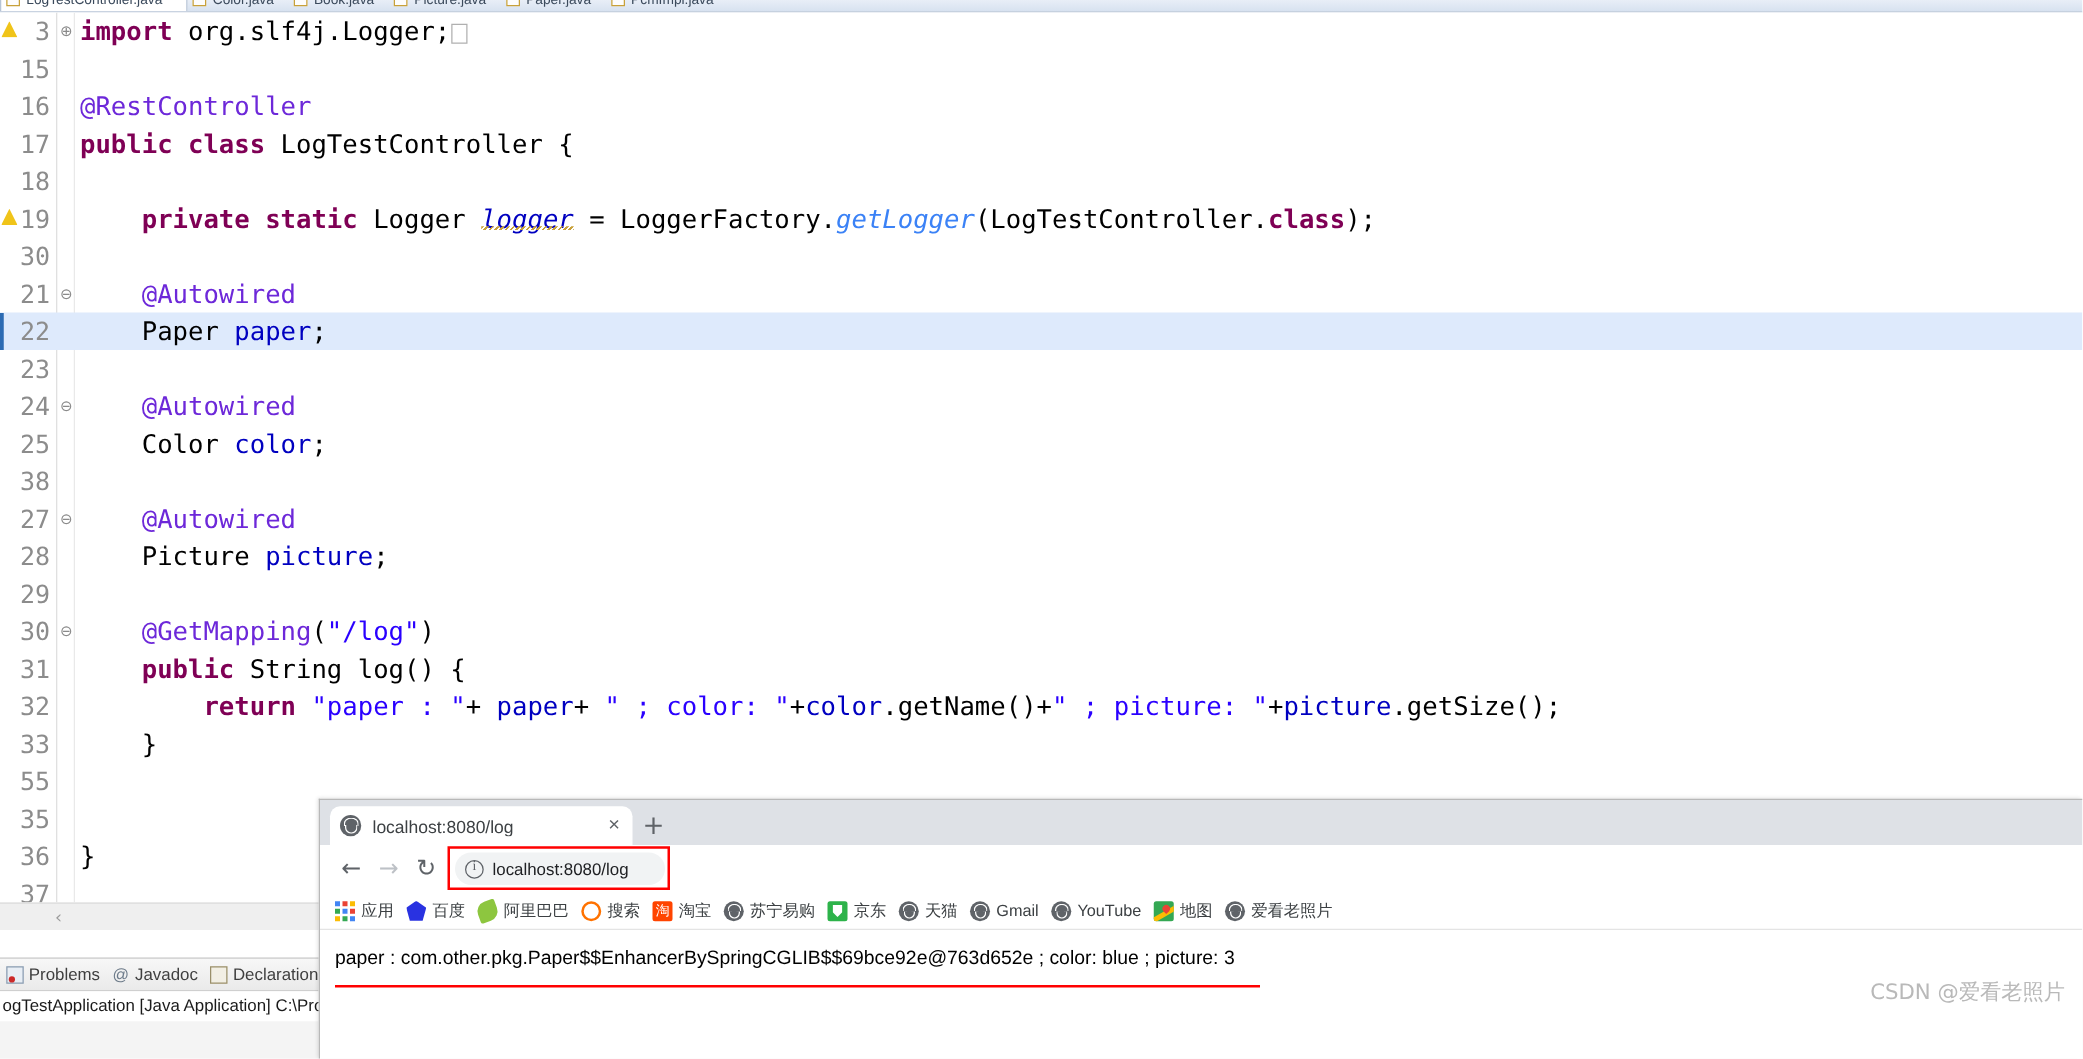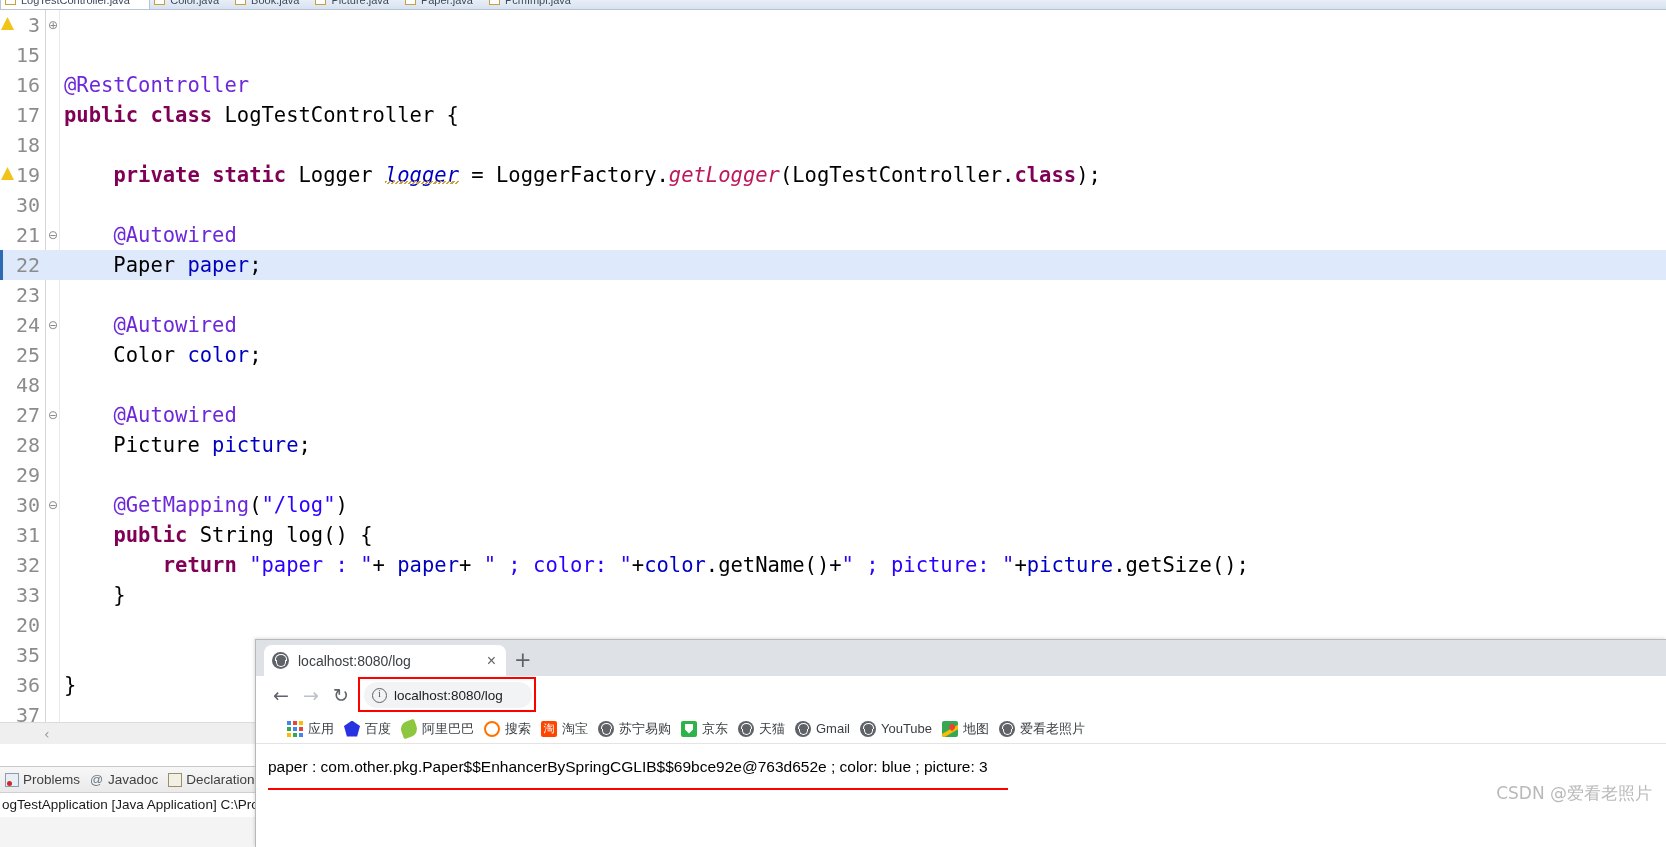--- a/index.html
+++ b/index.html
@@ -117,21 +117,21 @@
   .ctext {
     position: absolute;
     left: 64px; top: 0;
     white-space: pre;
   }
 
   .kw  { color: #7f0055; font-weight: bold; }
   .ann { color: #6d28d9; }
   .str { color: #2a00ff; }
   .fld { color: #0000c0; }
-  .mth { color: #be185d; font-style: italic; }
+  .mth { color: #3b82f6; font-style: italic; }
   .fldi { color: #0000c0; font-style: italic; text-decoration: none; position: relative; }
   .squig {
     position: relative;
   }
   .squig::after {
     content: "";
     position: absolute;
     left: 0; right: 0; bottom: 3px;
     height: 3px;
     background-image: repeating-linear-gradient(135deg, #c8a13a 0 1.5px, transparent 1.5px 3px);
@@ -359,21 +359,21 @@
     color: #202124;
     white-space: nowrap;
   }
 
   #bookmarks-bar {
     position: relative;
     height: 30px;
     background: #ffffff;
     display: flex;
     align-items: center;
-    padding-left: 31px;
+    padding-left: 12px;
     gap: 10px;
     border-bottom: 1px solid #e4e4e4;
   }
   .bm {
     display: flex;
     align-items: center;
     gap: 5px;
     font-size: 13px;
     color: #3c4043;
     white-space: nowrap;
@@ -517,41 +517,41 @@
       <div class="etab"><span class="tico"></span><span>Book.java</span></div>
       <div class="etab"><span class="tico"></span><span>Picture.java</span></div>
       <div class="etab"><span class="tico"></span><span>Paper.java</span></div>
       <div class="etab"><span class="tico"></span><span>PcmImpl.java</span></div>
     </div>
 
   <div id="code-area">
     <div id="gutter-bg"></div>
     <div id="fold-col"></div>
     <div id="code-lines">
-        <div class="cline"><span class="warnmark"></span><span class="lno">3</span><span class="fold">⊕</span></div>
+        <div class="cline"><span class="warnmark"></span><span class="lno">3</span><span class="fold">⊕</span><span class="ctext"><span class="kw">import</span><span class="plain"> org.slf4j.Logger;</span><span class="box-mark"></span></span></div>
         <div class="cline"><span class="lno">15</span><span class="ctext"></span></div>
         <div class="cline"><span class="lno">16</span><span class="ctext"><span class="ann">@RestController</span></span></div>
         <div class="cline"><span class="lno">17</span><span class="ctext"><span class="kw">public</span><span class="plain"> </span><span class="kw">class</span><span class="plain"> LogTestController {</span></span></div>
         <div class="cline"><span class="lno">18</span><span class="ctext"></span></div>
         <div class="cline"><span class="warnmark"></span><span class="lno">19</span><span class="ctext"><span class="plain">    </span><span class="kw">private</span><span class="plain"> </span><span class="kw">static</span><span class="plain"> Logger </span><span class="fldi squig">logger</span><span class="plain"> = LoggerFactory.</span><span class="mth">getLogger</span><span class="plain">(LogTestController.</span><span class="kw">class</span><span class="plain">);</span></span></div>
         <div class="cline"><span class="lno">30</span><span class="ctext"></span></div>
         <div class="cline"><span class="lno">21</span><span class="fold">⊖</span><span class="ctext"><span class="plain">    </span><span class="ann">@Autowired</span></span></div>
         <div class="cline hl hl-left"><span class="lno">22</span><span class="ctext"><span class="plain">    Paper </span><span class="fld">paper</span><span class="plain">;</span></span></div>
         <div class="cline"><span class="lno">23</span><span class="ctext"></span></div>
         <div class="cline"><span class="lno">24</span><span class="fold">⊖</span><span class="ctext"><span class="plain">    </span><span class="ann">@Autowired</span></span></div>
         <div class="cline"><span class="lno">25</span><span class="ctext"><span class="plain">    Color </span><span class="fld">color</span><span class="plain">;</span></span></div>
-        <div class="cline"><span class="lno">48</span><span class="ctext"></span></div>
+        <div class="cline"><span class="lno">38</span><span class="ctext"></span></div>
         <div class="cline"><span class="lno">27</span><span class="fold">⊖</span><span class="ctext"><span class="plain">    </span><span class="ann">@Autowired</span></span></div>
         <div class="cline"><span class="lno">28</span><span class="ctext"><span class="plain">    Picture </span><span class="fld">picture</span><span class="plain">;</span></span></div>
         <div class="cline"><span class="lno">29</span><span class="ctext"></span></div>
         <div class="cline"><span class="lno">30</span><span class="fold">⊖</span><span class="ctext"><span class="plain">    </span><span class="ann">@GetMapping</span><span class="plain">(</span><span class="str">"/log"</span><span class="plain">)</span></span></div>
         <div class="cline"><span class="lno">31</span><span class="ctext"><span class="plain">    </span><span class="kw">public</span><span class="plain"> String log() {</span></span></div>
         <div class="cline"><span class="lno">32</span><span class="ctext"><span class="plain">        </span><span class="kw">return</span><span class="plain"> </span><span class="str">"paper : "</span><span class="plain">+ </span><span class="fld">paper</span><span class="plain">+ </span><span class="str">" ; color: "</span><span class="plain">+</span><span class="fld">color</span><span class="plain">.getName()+</span><span class="str">" ; picture: "</span><span class="plain">+</span><span class="fld">picture</span><span class="plain">.getSize();</span></span></div>
         <div class="cline"><span class="lno">33</span><span class="ctext"><span class="plain">    }</span></span></div>
-        <div class="cline"><span class="lno">20</span><span class="ctext"></span></div>
+        <div class="cline"><span class="lno">55</span><span class="ctext"></span></div>
         <div class="cline"><span class="lno">35</span><span class="ctext"></span></div>
         <div class="cline"><span class="lno">36</span><span class="ctext"><span class="plain">}</span></span></div>
         <div class="cline"><span class="lno">37</span><span class="ctext"></span></div>
       </div>
   </div>
 
   <div id="hscroll">
     <span class="arrow">‹</span>
   </div>
 

